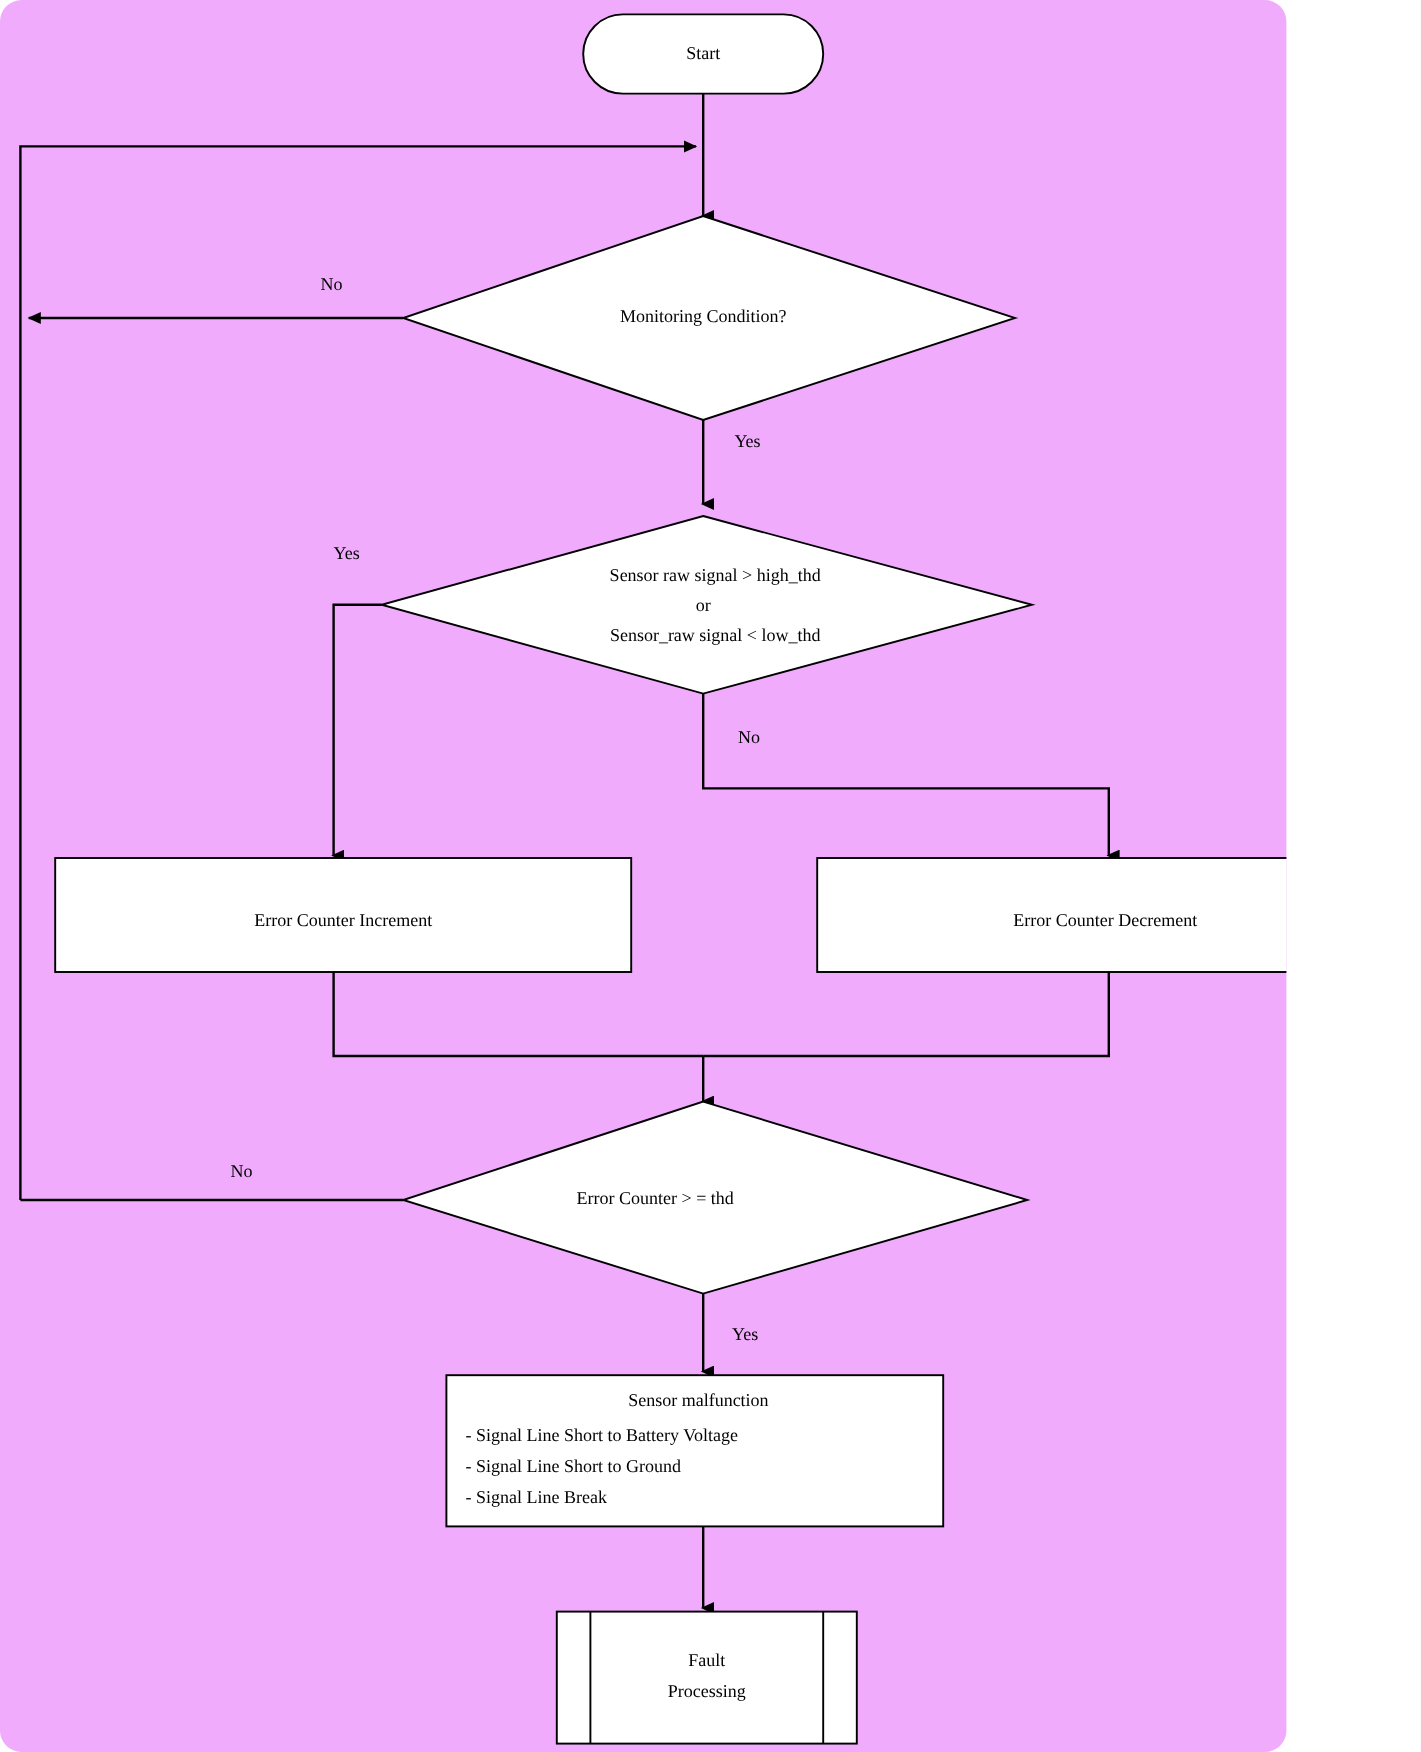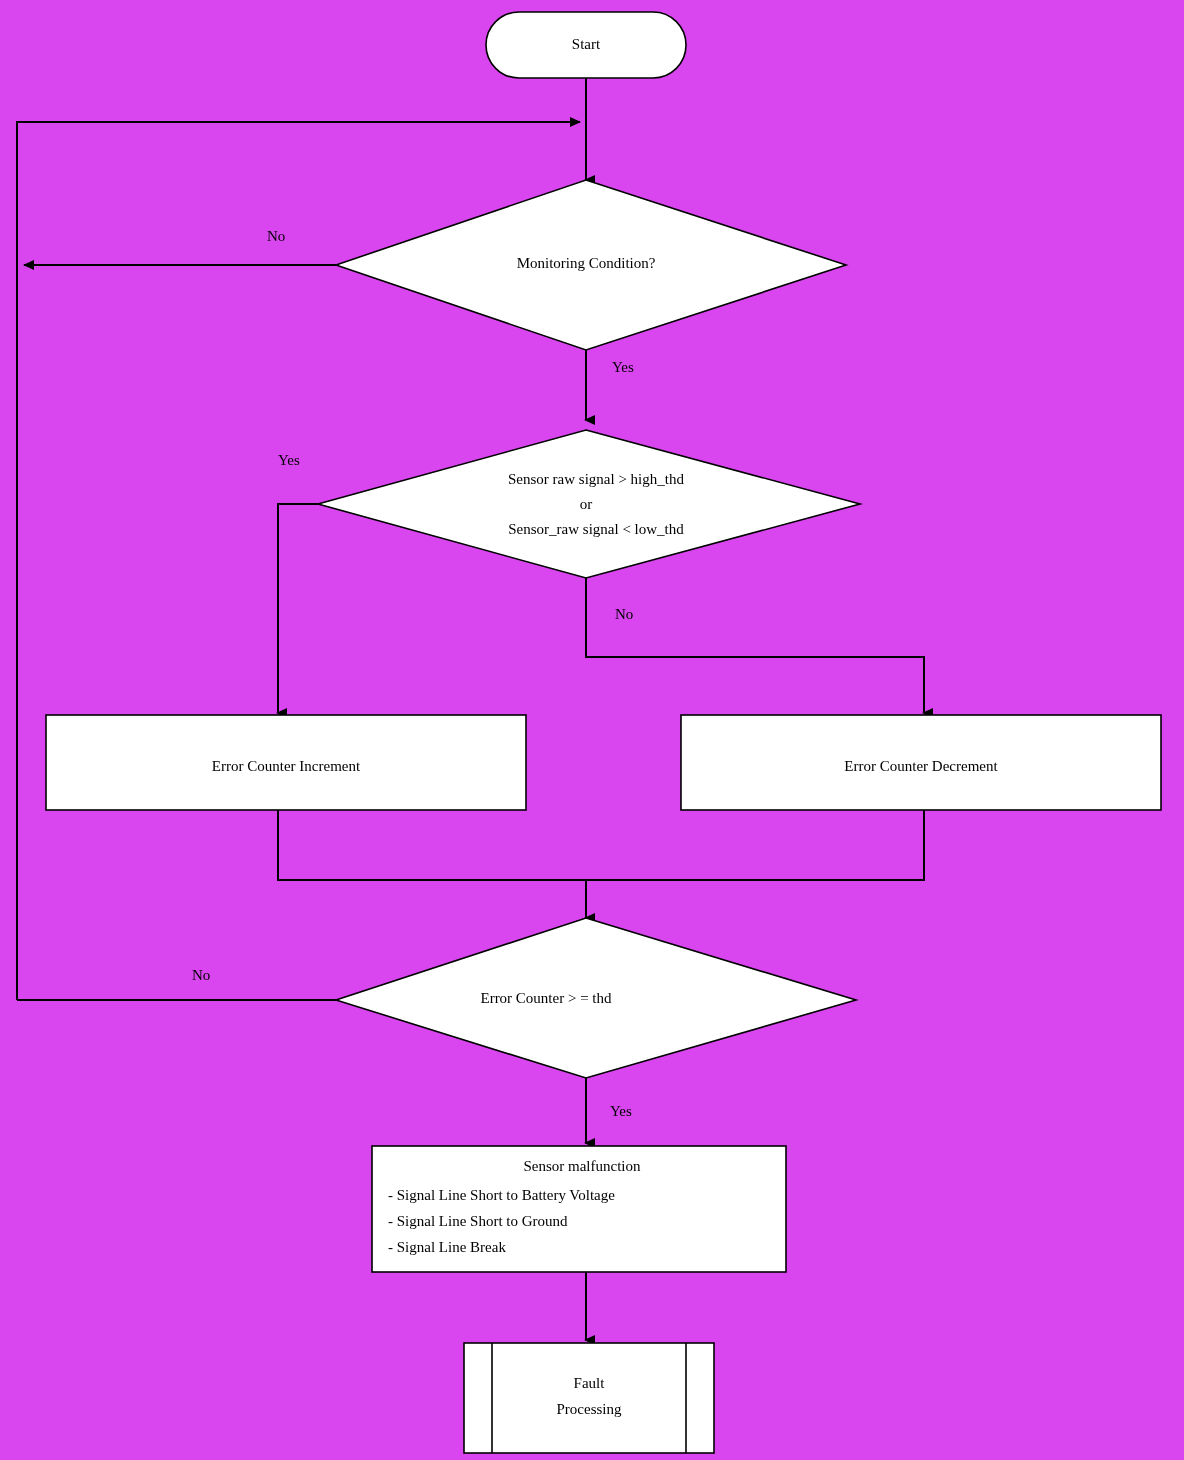--- a/index.html
+++ b/index.html
@@ -2,25 +2,26 @@
 <html><head>
 <meta charset="utf-8">
 <style>
   html, body {
     margin: 0;
     padding: 0;
     background: #ffffff;
   }
   #page {
     position: relative;
-    width: 1184px;
+    width: 1072px;
     height: 1460px;
-    background: #d946ef;
+    background: #f0abfc;
     font-family: "Liberation Serif", "DejaVu Serif", serif;
     overflow: hidden;
+    border-radius: 18px;
   }
   svg.flow {
     position: absolute;
     left: 0;
     top: 0;
     width: 1184px;
     height: 1460px;
     display: block;
   }
   .shape {

